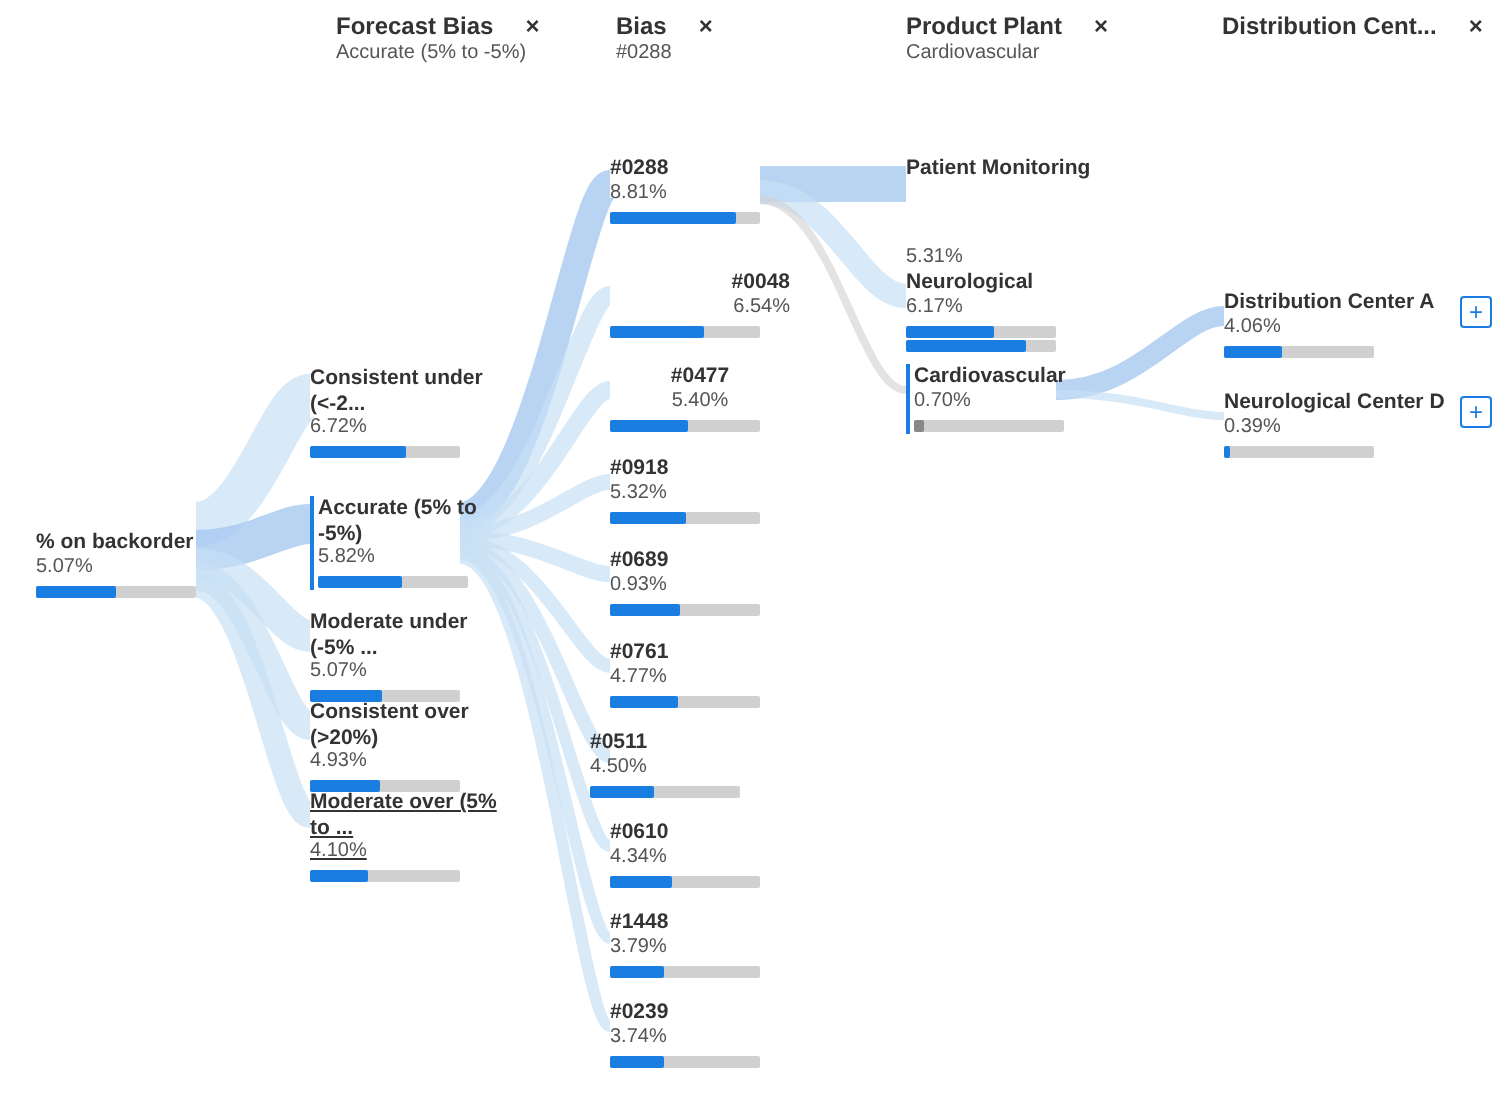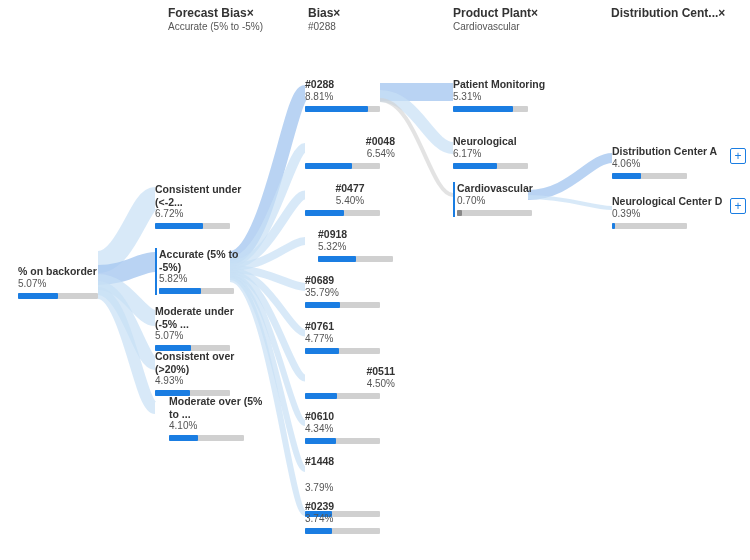--- a/index.html
+++ b/index.html
@@ -22,21 +22,21 @@
       top: 6px;
       display: flex;
       flex-direction: column;
     }
     .header-title {
       font-size: 12px;
       font-weight: 600;
       color: #333;
       display: flex;
       align-items: center;
-      gap: 0;
+      gap: 16px;
     }
     .header-sub {
       font-size: 10px;
       color: #555;
       margin-top: 1px;
     }
 
     
     .node {
       position: absolute;
@@ -211,21 +211,21 @@
   <div class="node" style="left:155px; top:350px; width:95px;">
     <div class="node-label">Consistent over (&gt;20%)</div>
     <div class="node-pct">4.93%</div>
     <div class="bar-container">
         <div class="bar-bg" style="width:75px;">
           <div class="bar-fill" style="width:35px;"></div>
         </div>
       </div>
   </div>
 
-  <div class="node" style="left:169px; top:395px; width:95px;">
+  <div class="node" style="left:155px; top:395px; width:95px;text-decoration:underline;">
     <div class="node-label">Moderate over (5% to ...</div>
     <div class="node-pct">4.10%</div>
     <div class="bar-container">
         <div class="bar-bg" style="width:75px;">
           <div class="bar-fill" style="width:29px;"></div>
         </div>
       </div>
   </div>
 
   <div class="node" style="left:305px; top:78px; width:90px;">
@@ -248,85 +248,85 @@
   </div>
   <div class="node" style="left:305px; top:182px; width:90px;text-align:center;">
     <div class="node-label">#0477</div>
     <div class="node-pct">5.40%</div>
     <div class="bar-container">
         <div class="bar-bg" style="width:75px;">
           <div class="bar-fill" style="width:39px;"></div>
         </div>
       </div>
   </div>
-  <div class="node" style="left:305px; top:228px; width:90px;margin-left:13px;">
+  <div class="node" style="left:305px; top:228px; width:90px;">
     <div class="node-label">#0918</div>
     <div class="node-pct">5.32%</div>
     <div class="bar-container">
         <div class="bar-bg" style="width:75px;">
           <div class="bar-fill" style="width:38px;"></div>
         </div>
       </div>
   </div>
   <div class="node" style="left:305px; top:274px; width:90px;">
     <div class="node-label">#0689</div>
-    <div class="node-pct">35.79%</div>
+    <div class="node-pct">0.93%</div>
     <div class="bar-container">
         <div class="bar-bg" style="width:75px;">
           <div class="bar-fill" style="width:35px;"></div>
         </div>
       </div>
   </div>
   <div class="node" style="left:305px; top:320px; width:90px;">
     <div class="node-label">#0761</div>
     <div class="node-pct">4.77%</div>
     <div class="bar-container">
         <div class="bar-bg" style="width:75px;">
           <div class="bar-fill" style="width:34px;"></div>
         </div>
       </div>
   </div>
-  <div class="node" style="left:305px; top:365px; width:90px;text-align:right;">
+  <div class="node" style="left:295px; top:365px; width:90px;">
     <div class="node-label">#0511</div>
     <div class="node-pct">4.50%</div>
     <div class="bar-container">
         <div class="bar-bg" style="width:75px;">
           <div class="bar-fill" style="width:32px;"></div>
         </div>
       </div>
   </div>
   <div class="node" style="left:305px; top:410px; width:90px;">
     <div class="node-label">#0610</div>
     <div class="node-pct">4.34%</div>
     <div class="bar-container">
         <div class="bar-bg" style="width:75px;">
           <div class="bar-fill" style="width:31px;"></div>
         </div>
       </div>
   </div>
-  <div class="node" style="left:305px; top:455px; width:90px;gap:14px;">
+  <div class="node" style="left:305px; top:455px; width:90px;">
     <div class="node-label">#1448</div>
     <div class="node-pct">3.79%</div>
     <div class="bar-container">
         <div class="bar-bg" style="width:75px;">
           <div class="bar-fill" style="width:27px;"></div>
         </div>
       </div>
   </div>
   <div class="node" style="left:305px; top:500px; width:90px;">
     <div class="node-label">#0239</div>
     <div class="node-pct">3.74%</div>
     <div class="bar-container">
         <div class="bar-bg" style="width:75px;">
           <div class="bar-fill" style="width:27px;"></div>
         </div>
       </div>
   </div>
 
-  <div class="node" style="left:453px; top:78px; width:100px;">
+  <div class="node" style="left:453px; top:78px; width:100px;gap:32px;">
     <div class="node-label">Patient Monitoring</div>
     <div class="node-pct">5.31%</div>
     <div class="bar-container">
         <div class="bar-bg" style="width:75px;">
           <div class="bar-fill" style="width:60px;"></div>
         </div>
       </div>
   </div>
   <div class="node" style="left:453px; top:135px; width:100px;">
     <div class="node-label">Neurological</div>

